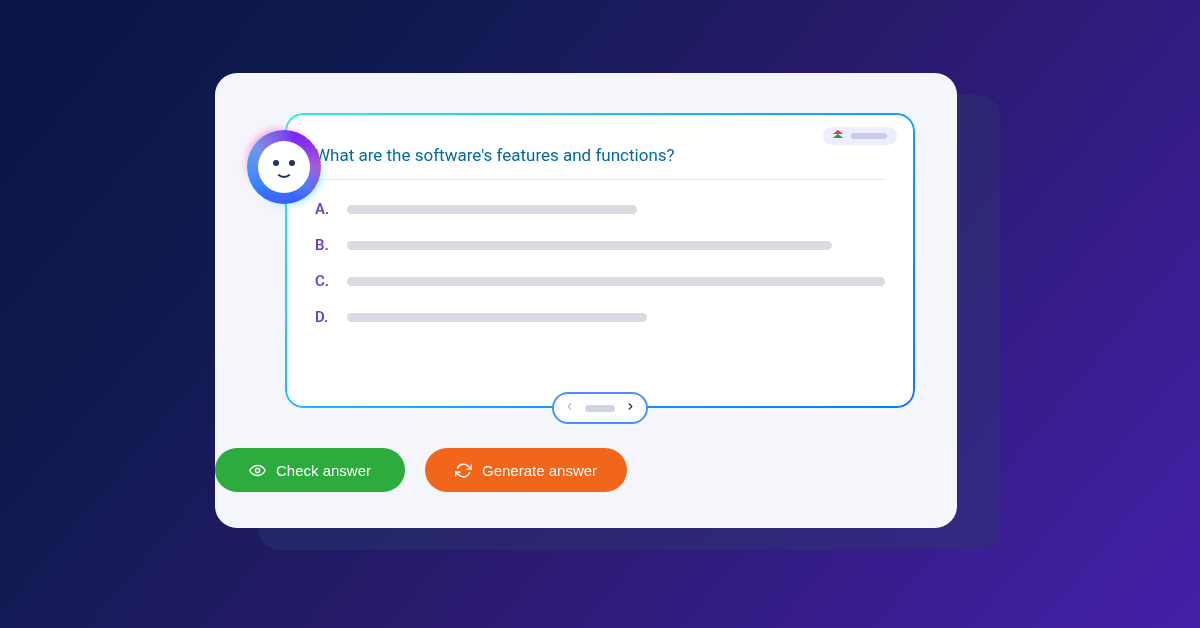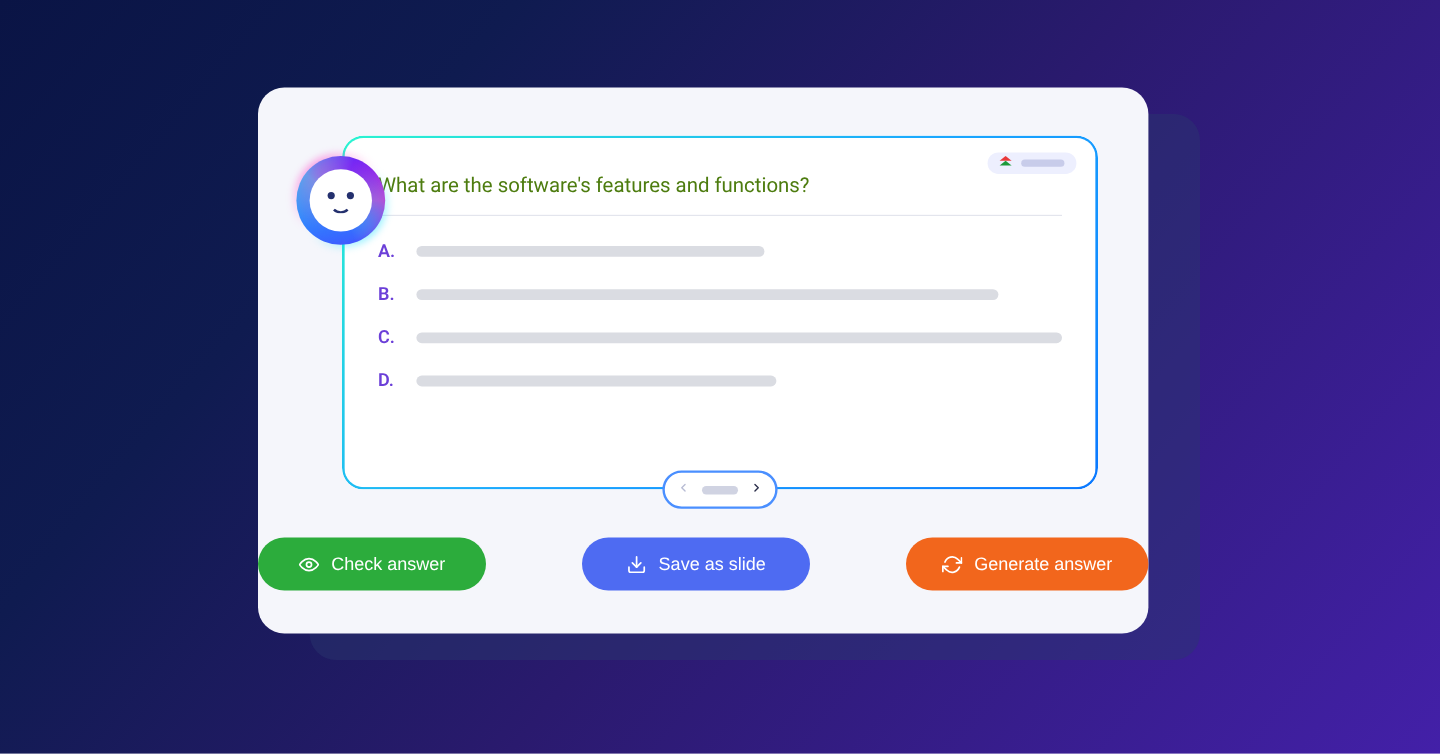--- a/index.html
+++ b/index.html
@@ -16,21 +16,21 @@
     
     .avatar { position: absolute; left: 32px; top: 57px; width: 74px; height: 74px; z-index: 5; }
     .avatar-blob { position: absolute; inset: 0; border-radius: 50%; background: conic-gradient(from 90deg, #e12fce, #5925ff, #2d82ff, #0fd6ff, #5625ff, #e12fce); filter: blur(0.5px); }
     .avatar-blob::before { content: ""; position: absolute; inset: -3px; border-radius: 50%; background: radial-gradient(circle at 30% 25%, rgba(255,56,200,0.55), transparent 55%), radial-gradient(circle at 70% 70%, rgba(0,220,255,0.55), transparent 55%); filter: blur(3px); }
     .avatar-face { position: absolute; left: 11px; top: 11px; width: 52px; height: 52px; background: #ffffff; border-radius: 50%; z-index: 2; }
     .eye { position: absolute; width: 6px; height: 6px; background: #24306e; border-radius: 50%; top: 19px; }
     .eye.left { left: 15px; }
     .eye.right { right: 15px; }
     .smile { position: absolute; left: 17px; top: 27px; width: 18px; height: 10px; border: 2.5px solid #24306e; border-top: none; border-left-color: transparent; border-right-color: transparent; border-radius: 0 0 18px 18px; }
     
-    .question-text { font-size: 17px; color: #4d7c0f; padding: 6px 0 14px 0; border-bottom: 1px solid #e3e5ed; position: relative; z-index: 1; }
+    .question-text { font-size: 17px; color: #0369a1; padding: 6px 0 14px 0; border-bottom: 1px solid #e3e5ed; position: relative; z-index: 1; }
     
     .badge { position: absolute; right: 18px; top: 14px; display: flex; align-items: center; gap: 8px; background: #edeffe; border-radius: 11px; padding: 3px 10px; z-index: 2; }
     .badge-icon { width: 0; height: 0; border-left: 5px solid transparent; border-right: 5px solid transparent; border-bottom: 4px solid #e93a3a; position: relative; }
     .badge-icon::after { content: ""; position: absolute; left: -5px; top: 4px; width: 0; height: 0; border-left: 5px solid transparent; border-right: 5px solid transparent; border-bottom: 4px solid #1c9a3b; }
     .badge-icon-wrap { position: relative; height: 12px; width: 10px; }
     .badge-line { width: 36px; height: 6px; background: #c8ccea; border-radius: 3px; }
     
     .options { padding-top: 20px; position: relative; z-index: 1; }
     .option { display: flex; align-items: center; gap: 14px; margin-bottom: 18px; }
     .option-label { color: #6b3fd8; font-weight: 600; font-size: 15px; width: 18px; }
@@ -38,21 +38,21 @@
     .option-bar.w1 { width: 290px; }
     .option-bar.w2 { width: 485px; }
     .option-bar.w3 { width: 545px; }
     .option-bar.w4 { width: 300px; }
     
     .pager { position: absolute; left: 50%; bottom: -16px; transform: translateX(-50%); background: #ffffff; border: 2px solid #4a8fff; border-radius: 16px; height: 32px; padding: 0 8px; display: flex; align-items: center; gap: 8px; z-index: 3; }
     .chev { color: #9aa0c0; font-size: 12px; cursor: pointer; padding: 0 2px; }
     .chev.active { color: #2b2e4a; }
     .pager-mid { width: 30px; height: 7px; background: #d0d3e2; border-radius: 4px; }
     
-    .buttons { position: absolute; left: 0; right: 0; bottom: 36px; display: flex; justify-content: space-between; gap: 34px; }
+    .buttons { position: absolute; left: 0; right: 0; bottom: 36px; display: flex; justify-content: flex-start; gap: 20px; }
     .btn { height: 44px; padding: 0 30px; border-radius: 22px; display: flex; align-items: center; gap: 10px; color: #ffffff; font-size: 15px; font-weight: 500; cursor: pointer; border: none; min-width: 190px; justify-content: center; }
     .btn.green { background: #2cac3c; }
     .btn.blue { background: #4e6bf2; }
     .btn.orange { background: #f2661c; }
     
     .icon { display: inline-flex; align-items: center; justify-content: center; }
     .icon svg { width: 17px; height: 17px; fill: none; stroke: #ffffff; stroke-width: 2; stroke-linecap: round; stroke-linejoin: round; }
   </style>
 </head>
 <body>
@@ -118,30 +118,20 @@
   <div class="buttons">
     <button class="btn green">
       <span class="icon">
         <svg viewBox="0 0 24 24">
             <path d="M1 12s4-7 11-7 11 7 11 7-4 7-11 7S1 12 1 12z"></path>
             <circle cx="12" cy="12" r="3"></circle>
           </svg>
       </span>
       <span>Check answer</span>
     </button>
-    <button class="btn blue">
-      <span class="icon">
-        <svg viewBox="0 0 24 24">
-            <path d="M21 15v4a2 2 0 0 1-2 2H5a2 2 0 0 1-2-2v-4"></path>
-            <polyline points="7 10 12 15 17 10"></polyline>
-            <line x1="12" y1="15" x2="12" y2="3"></line>
-          </svg>
-      </span>
-      <span>Save as slide</span>
-    </button>
     <button class="btn orange">
       <span class="icon">
         <svg viewBox="0 0 24 24">
             <polyline points="23 4 23 10 17 10"></polyline>
             <polyline points="1 20 1 14 7 14"></polyline>
             <path d="M3.51 9a9 9 0 0 1 14.85-3.36L23 10M1 14l4.64 4.36A9 9 0 0 0 20.49 15"></path>
           </svg>
       </span>
       <span>Generate answer</span>
     </button>

